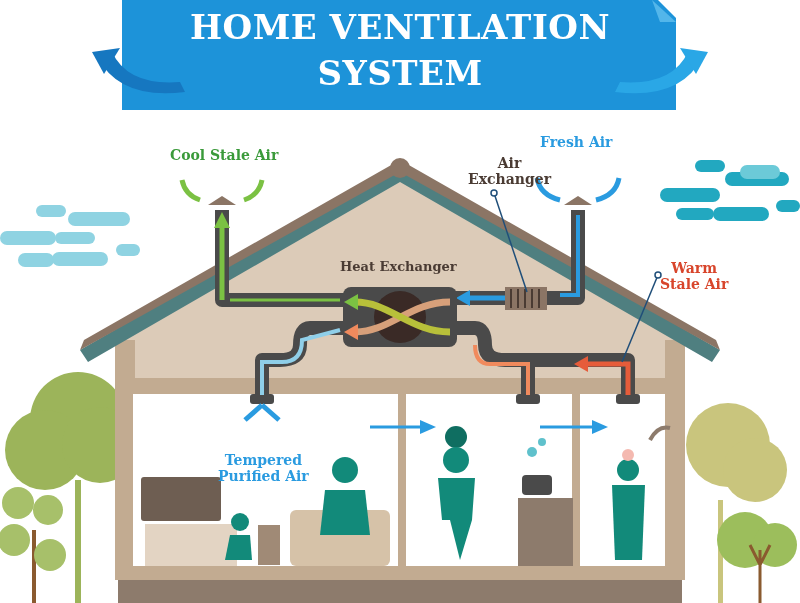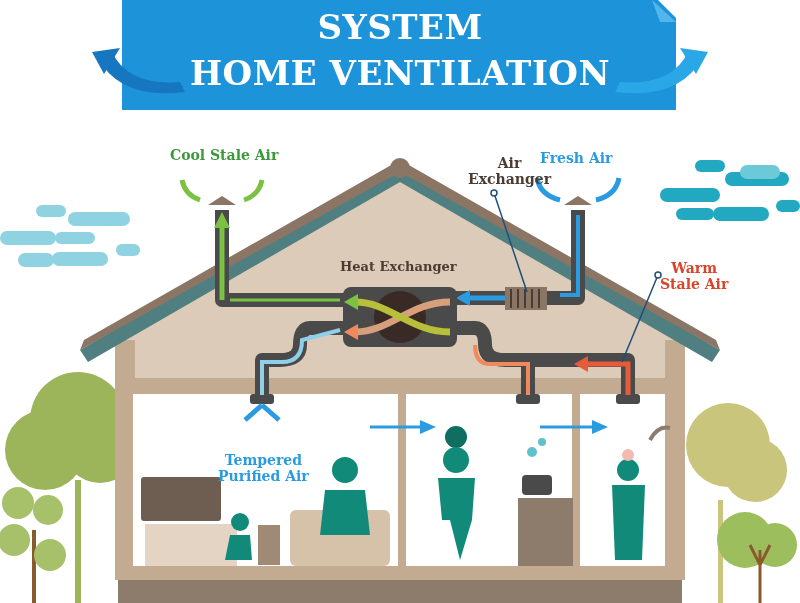--- a/index.html
+++ b/index.html
@@ -167,26 +167,26 @@
 
   <g>
     <circle cx="628" cy="470" r="11" fill="#128a7a"></circle>
     <path d="M612,485 L645,485 L642,560 L615,560 Z" fill="#128a7a"></path>
     <path d="M650,440 Q658,425 670,428" stroke="#8d7b6c" stroke-width="4" fill="none"></path>
     <circle cx="628" cy="455" r="6" fill="#f4b9b0"></circle>
   </g>
 </svg>
 
 <div class="title">
+  <div>HOME VENTILATION</div>
   <div>SYSTEM</div>
-  <div>HOME VENTILATION</div>
 </div>
 
 <div class="lbl" style="left:170px;top:147px;font-size:14px;color:#3a9a3a;">Cool Stale Air</div>
-<div class="lbl" style="left:540px;top:150px;font-size:14px;color:#2a9be0;">Fresh Air</div>
+<div class="lbl" style="left:540px;top:134px;font-size:14px;color:#2a9be0;">Fresh Air</div>
 <div class="lbl" style="left:468px;top:155px;font-size:14px;color:#4a3b33;">
   <div>Air</div>
   <div>Exchanger</div>
 </div>
 <div class="lbl" style="left:340px;top:260px;font-size:13px;color:#4a3b33;">Heat Exchanger</div>
 <div class="lbl" style="left:660px;top:260px;font-size:14px;color:#d8452b;">
   <div>Warm</div>
   <div>Stale Air</div>
 </div>
 <div class="lbl" style="left:218px;top:452px;font-size:14px;color:#2a9be0;">

